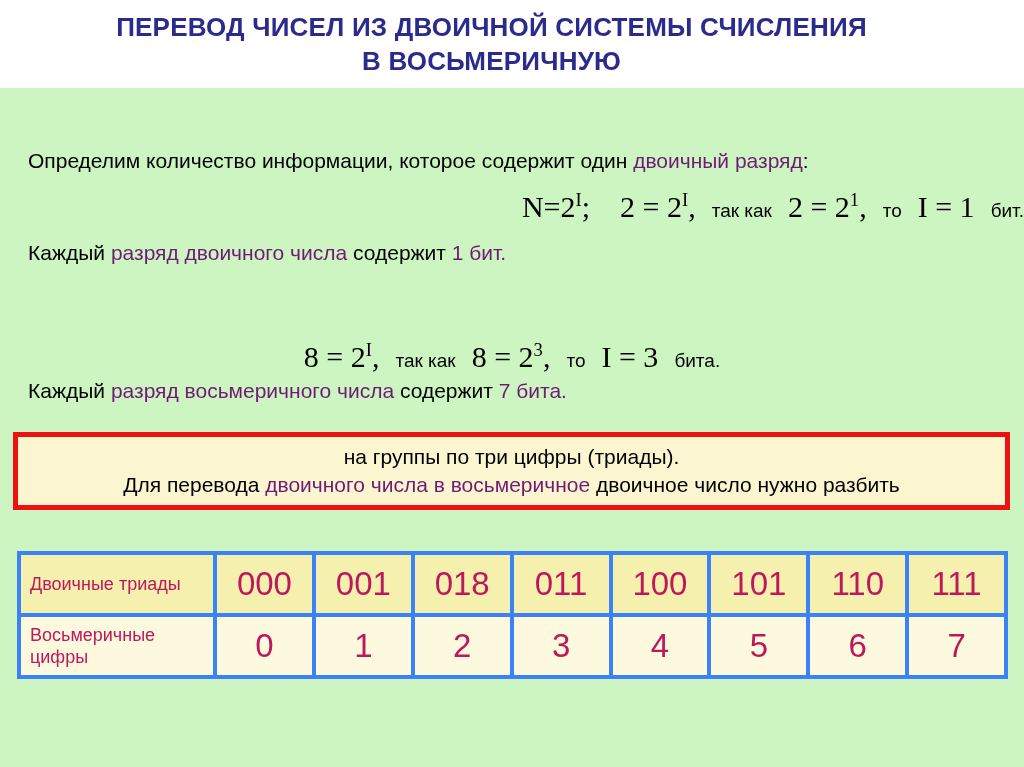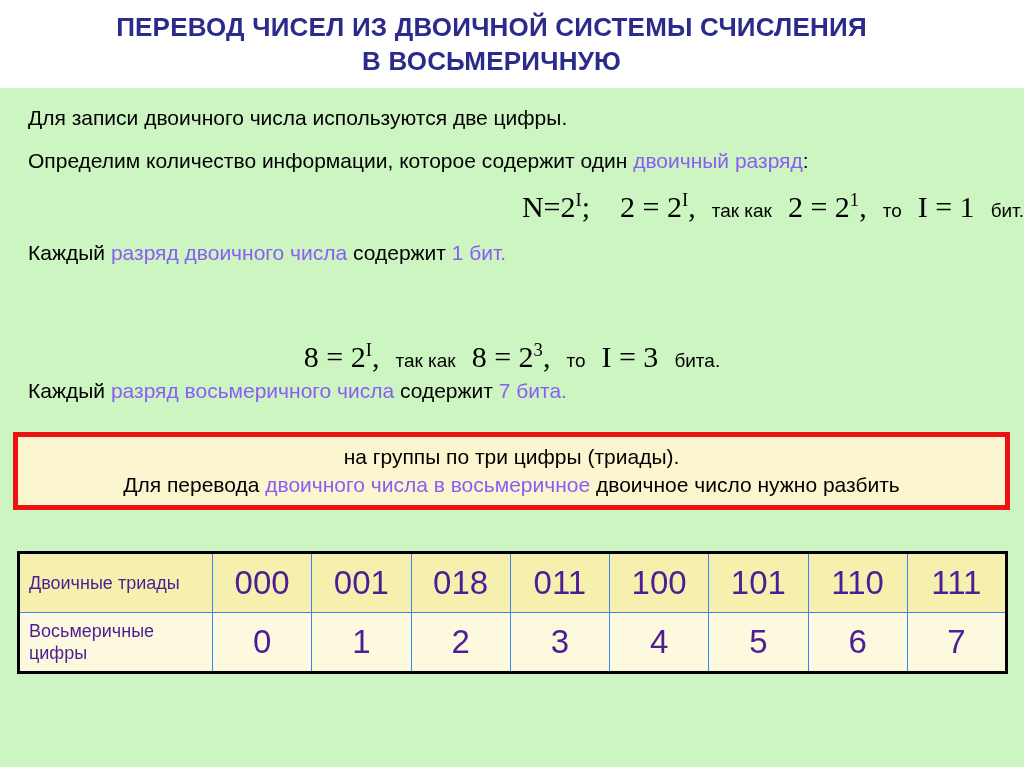--- a/index.html
+++ b/index.html
@@ -58,21 +58,21 @@
   
   .para {
     position: absolute;
     color: #000000;
     font-family: "Liberation Sans", sans-serif;
     font-size: 21px;
     line-height: 26px;
     white-space: nowrap;
   }
   .hl {
-    color: #8b5cf6;
+    color: #701a75;
   }
 
   
   .formula {
     position: absolute;
     width: 1024px;
     text-align: center;
     color: #000000;
     font-family: "Liberation Serif", serif;
     font-size: 30px;
@@ -126,24 +126,24 @@
     position: absolute;
     left: 17px;
     top: 551px;
     width: 991px;
     border-collapse: collapse;
     border: 3px solid #000000;
     background: #fbf6d0;
     table-layout: fixed;
   }
   #triad-table td {
-    border: 1px solid #3b82f6;
+    border: 4px solid #3b82f6;
     text-align: center;
     vertical-align: middle;
-    color: #4c1d95;
+    color: #be185d;
     height: 58px;
     padding: 0;
   }
   #triad-table tr.row-binary td {
     background: #f6f0ae;
   }
   #triad-table tr.row-octal td {
     background: #fdf9de;
   }
   #triad-table td.rowhead {
@@ -168,23 +168,20 @@
 
   <div id="title-band">
     <div id="slide-title">
       <span>ПЕРЕВОД ЧИСЕЛ ИЗ ДВОИЧНОЙ СИСТЕМЫ СЧИСЛЕНИЯ</span><br>
       <span>В ВОСЬМЕРИЧНУЮ</span>
     </div>
   </div>
 
   <div id="body-area"></div>
 
-  <div class="para" style="left:28px; top:105px;">
-    <span>Для записи двоичного числа используются две цифры.</span>
-  </div>
 
   <div class="para" style="left:28px; top:148px;">
     <span>Определим количество информации, которое содержит один </span><span class="hl">двоичный разряд</span><span>:</span>
   </div>
 
   <div class="formula" style="left:0px; top:190px;text-align:right;">
     <span>N=2</span><sup>I</sup><span>;</span><span class="sp-lg"></span><span>2 = 2</span><sup>I</sup><span>,</span><span class="sp"></span><span class="small">так как</span><span class="sp"></span><span>2 = 2</span><sup>1</sup><span>,</span><span class="sp"></span><span class="small">то</span><span class="sp"></span><span>I = 1</span><span class="sp"></span><span class="small">бит.</span>
   </div>
 
   <div class="para" style="left:28px; top:240px;">

